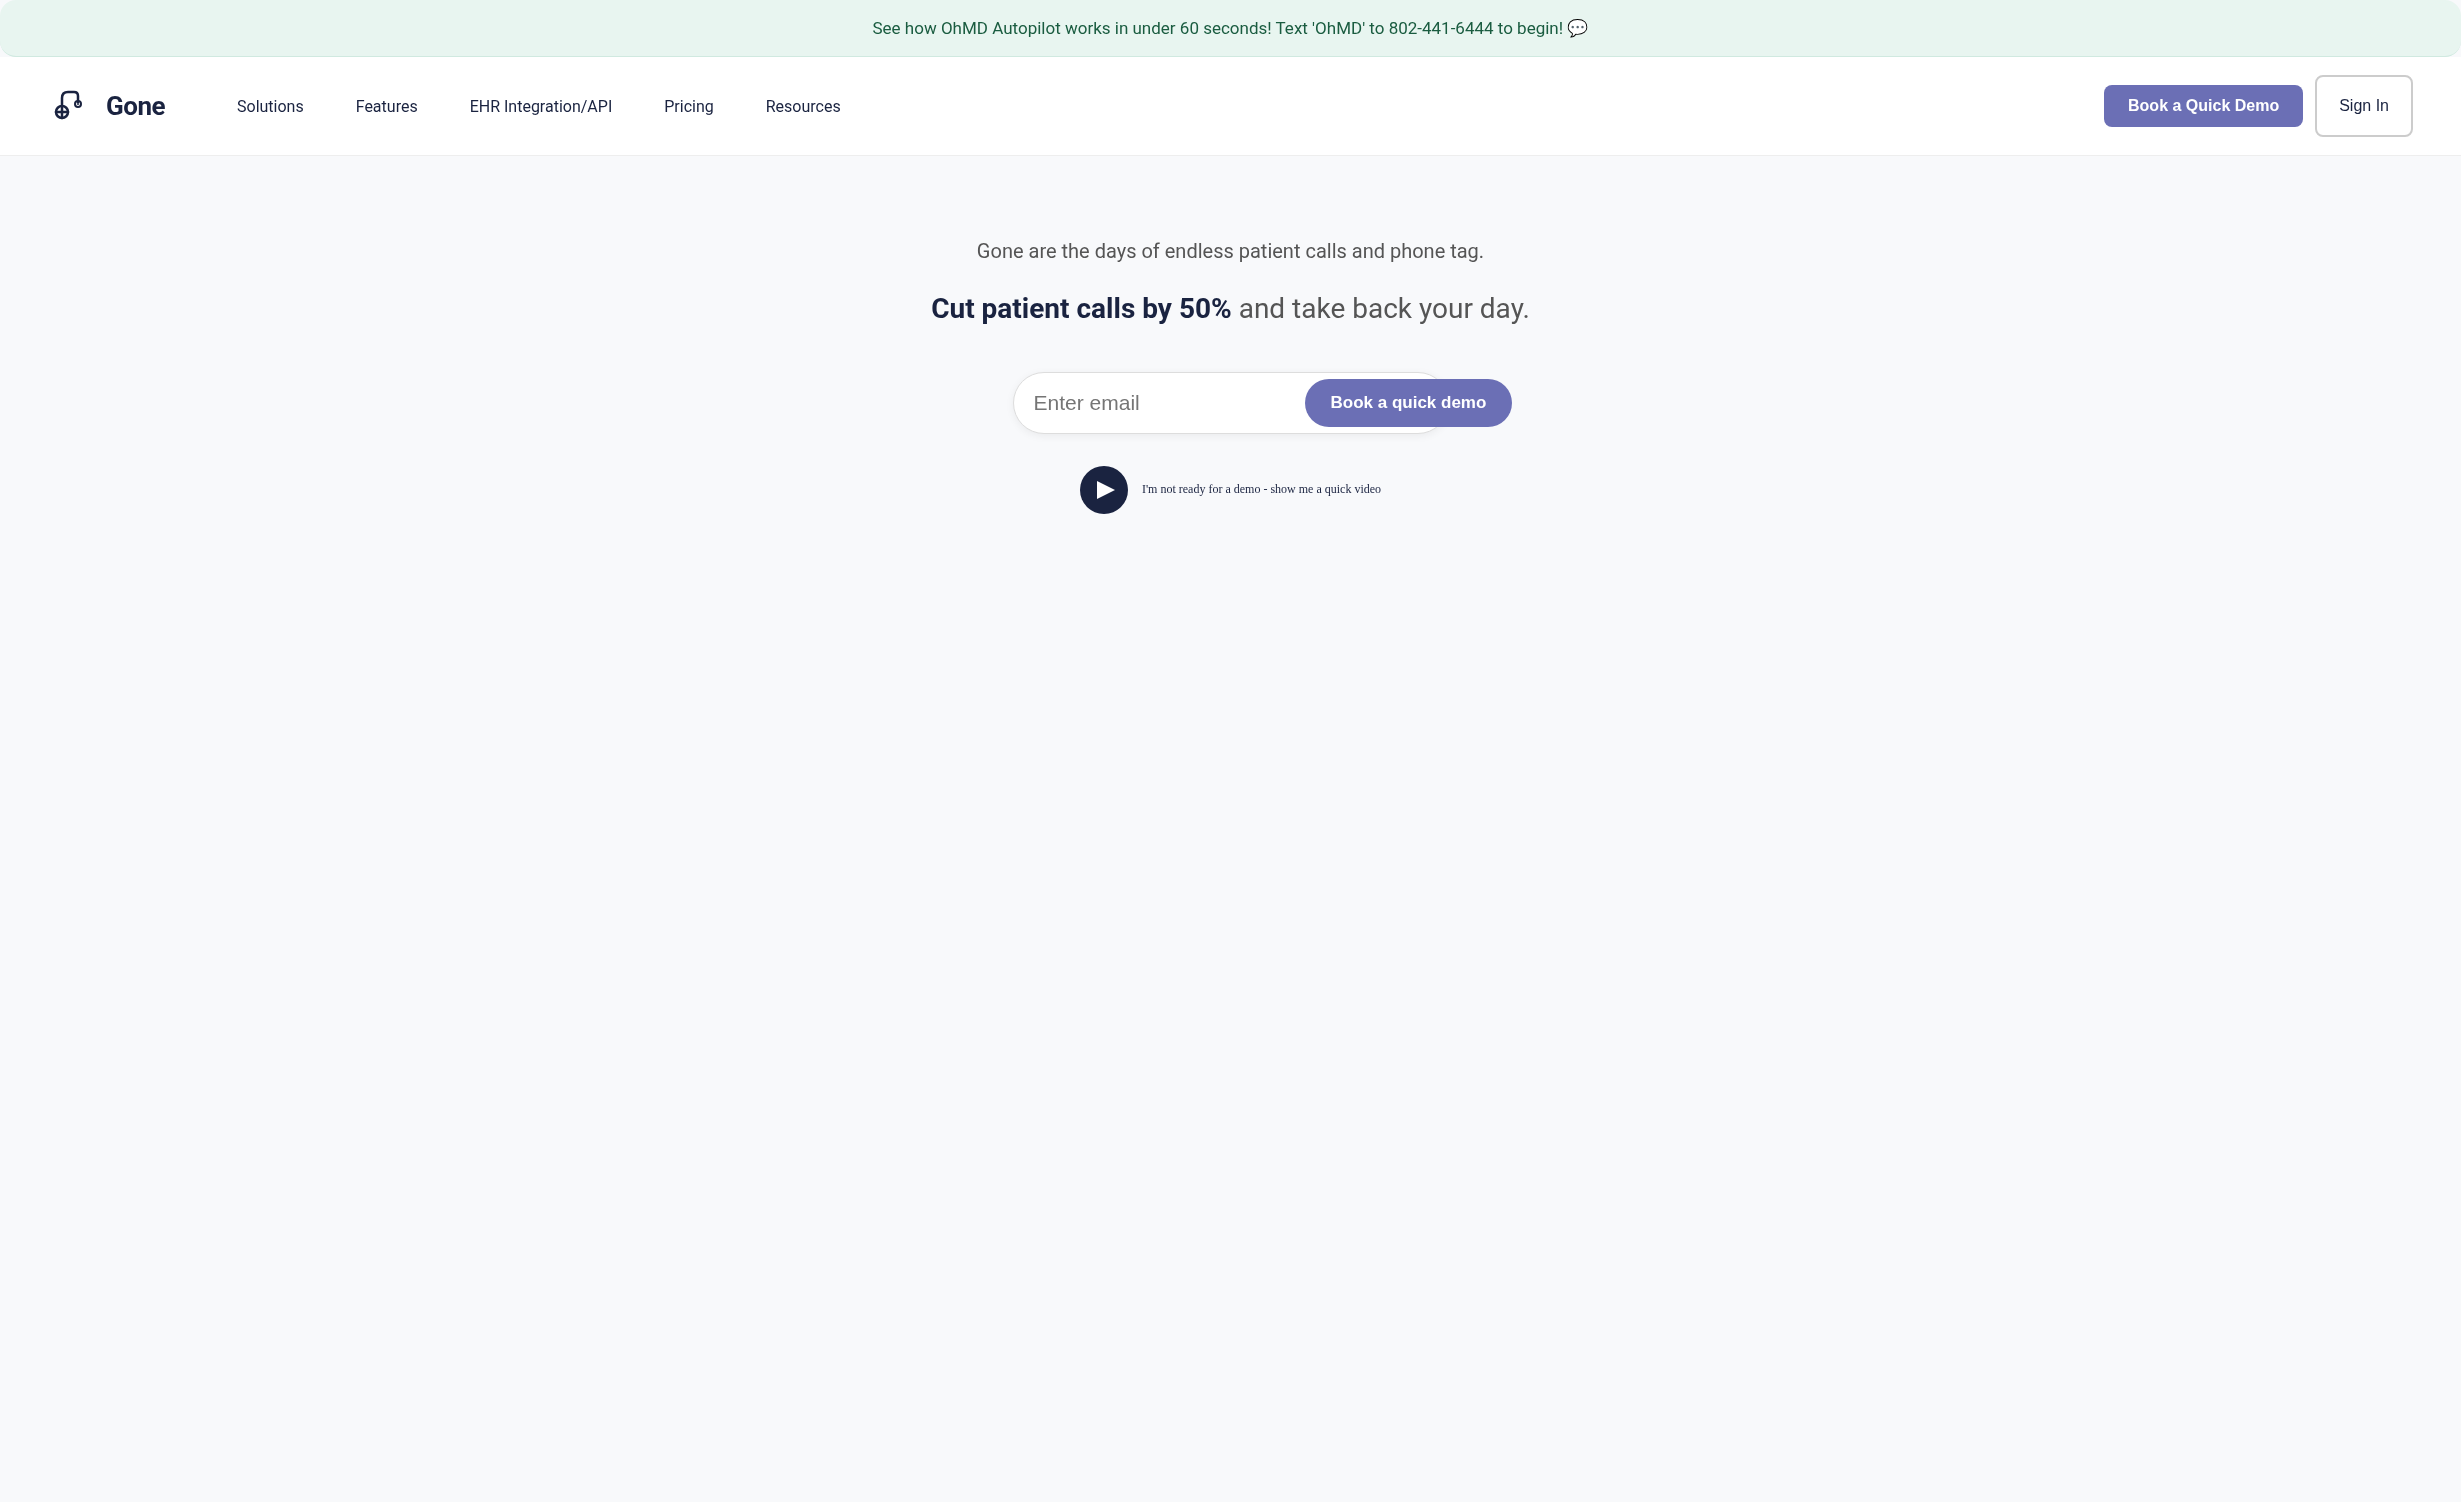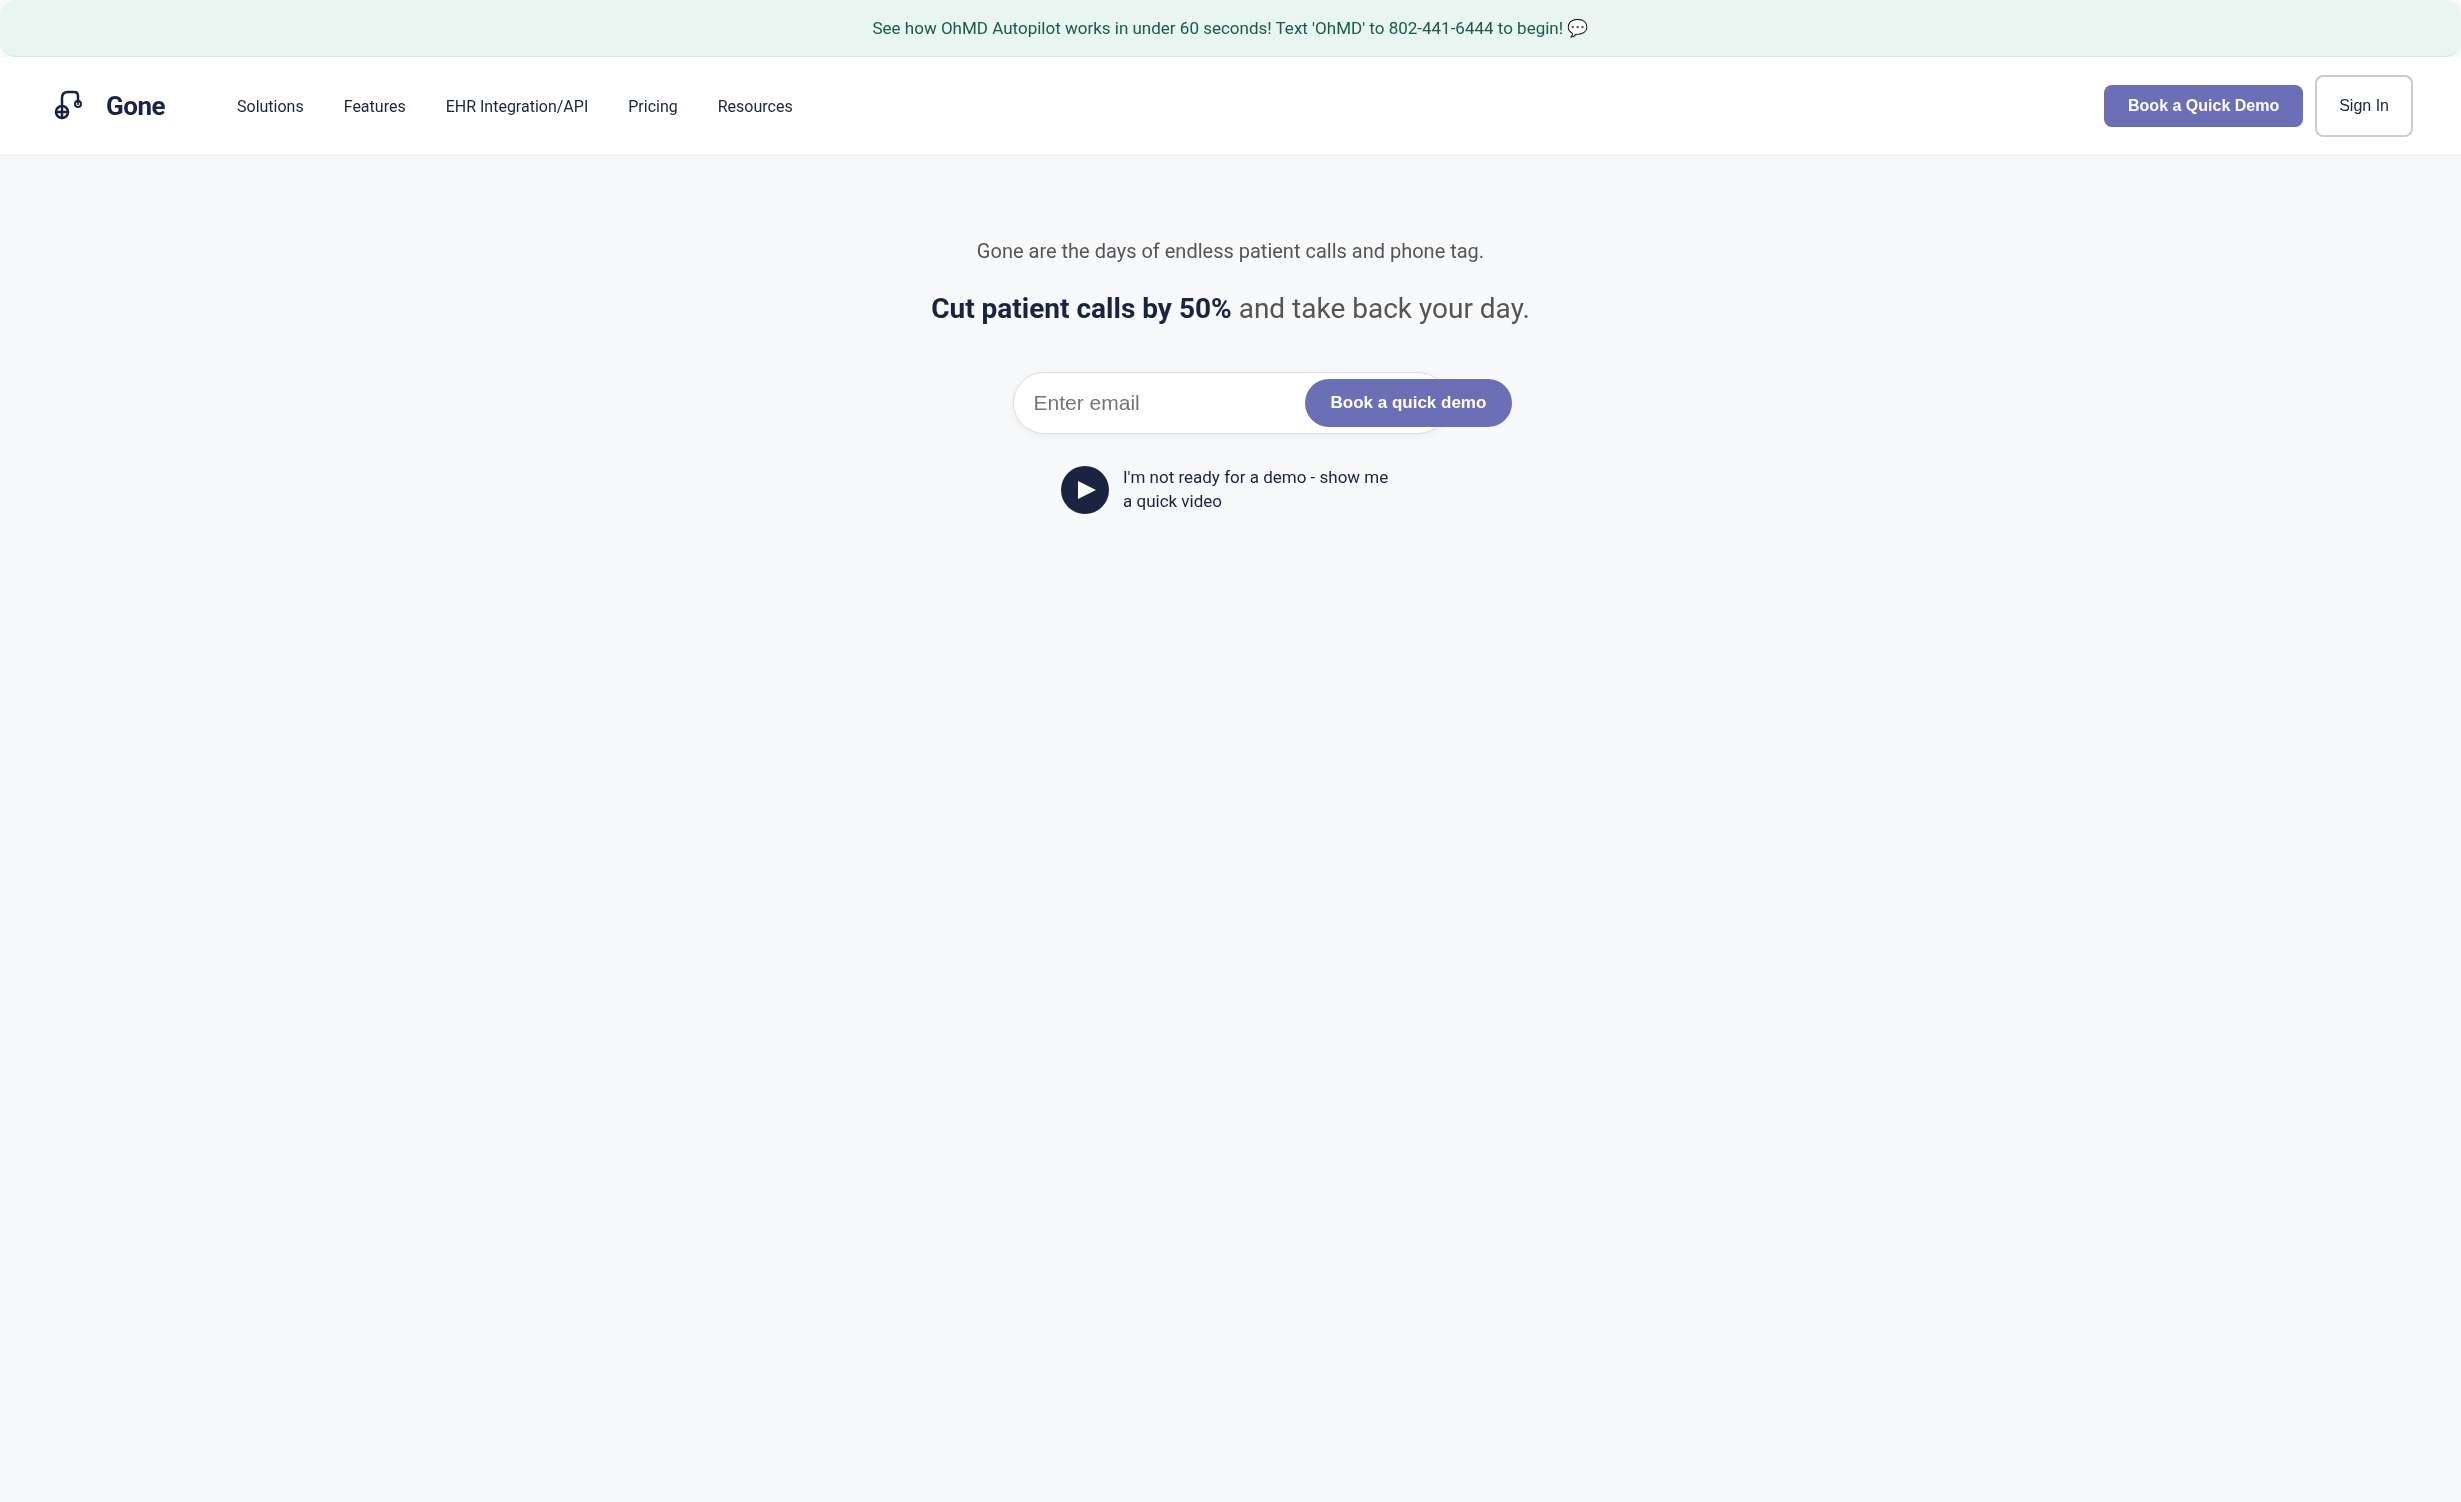--- a/index.html
+++ b/index.html
@@ -52,21 +52,21 @@
     .logo-text {
       font-size: 26px;
       font-weight: 700;
       color: #1a2340;
       letter-spacing: -0.5px;
     }
 
     .nav-links {
       display: flex;
       align-items: center;
-      gap: 8px;
+      gap: 20px;
       flex: 1;
     }
 
     .nav-link {
       font-size: 16px;
       color: #1a2340;
       text-decoration: none;
       padding: 8px 16px;
       border-radius: 6px;
       cursor: pointer;
@@ -202,25 +202,26 @@
       display: block;
       width: 0;
       height: 0;
       border-style: solid;
       border-width: 9px 0 9px 18px;
       border-color: transparent transparent transparent #fff;
       margin-left: 4px;
     }
 
     .video-text {
-      font-size: 17px;
+      font-size: 12px;
       color: #1a2340;
       text-align: left;
       max-width: 277px;
       line-height: 1.4;
+      font-family: Liberation Serif, serif;
     }
   </style>
 </head>
 <body>
 
 <div class="banner">
   <span>See how OhMD Autopilot works in under 60 seconds! Text 'OhMD' to 802-441-6444 to begin! 💬</span>
 </div>
 
 <nav>

